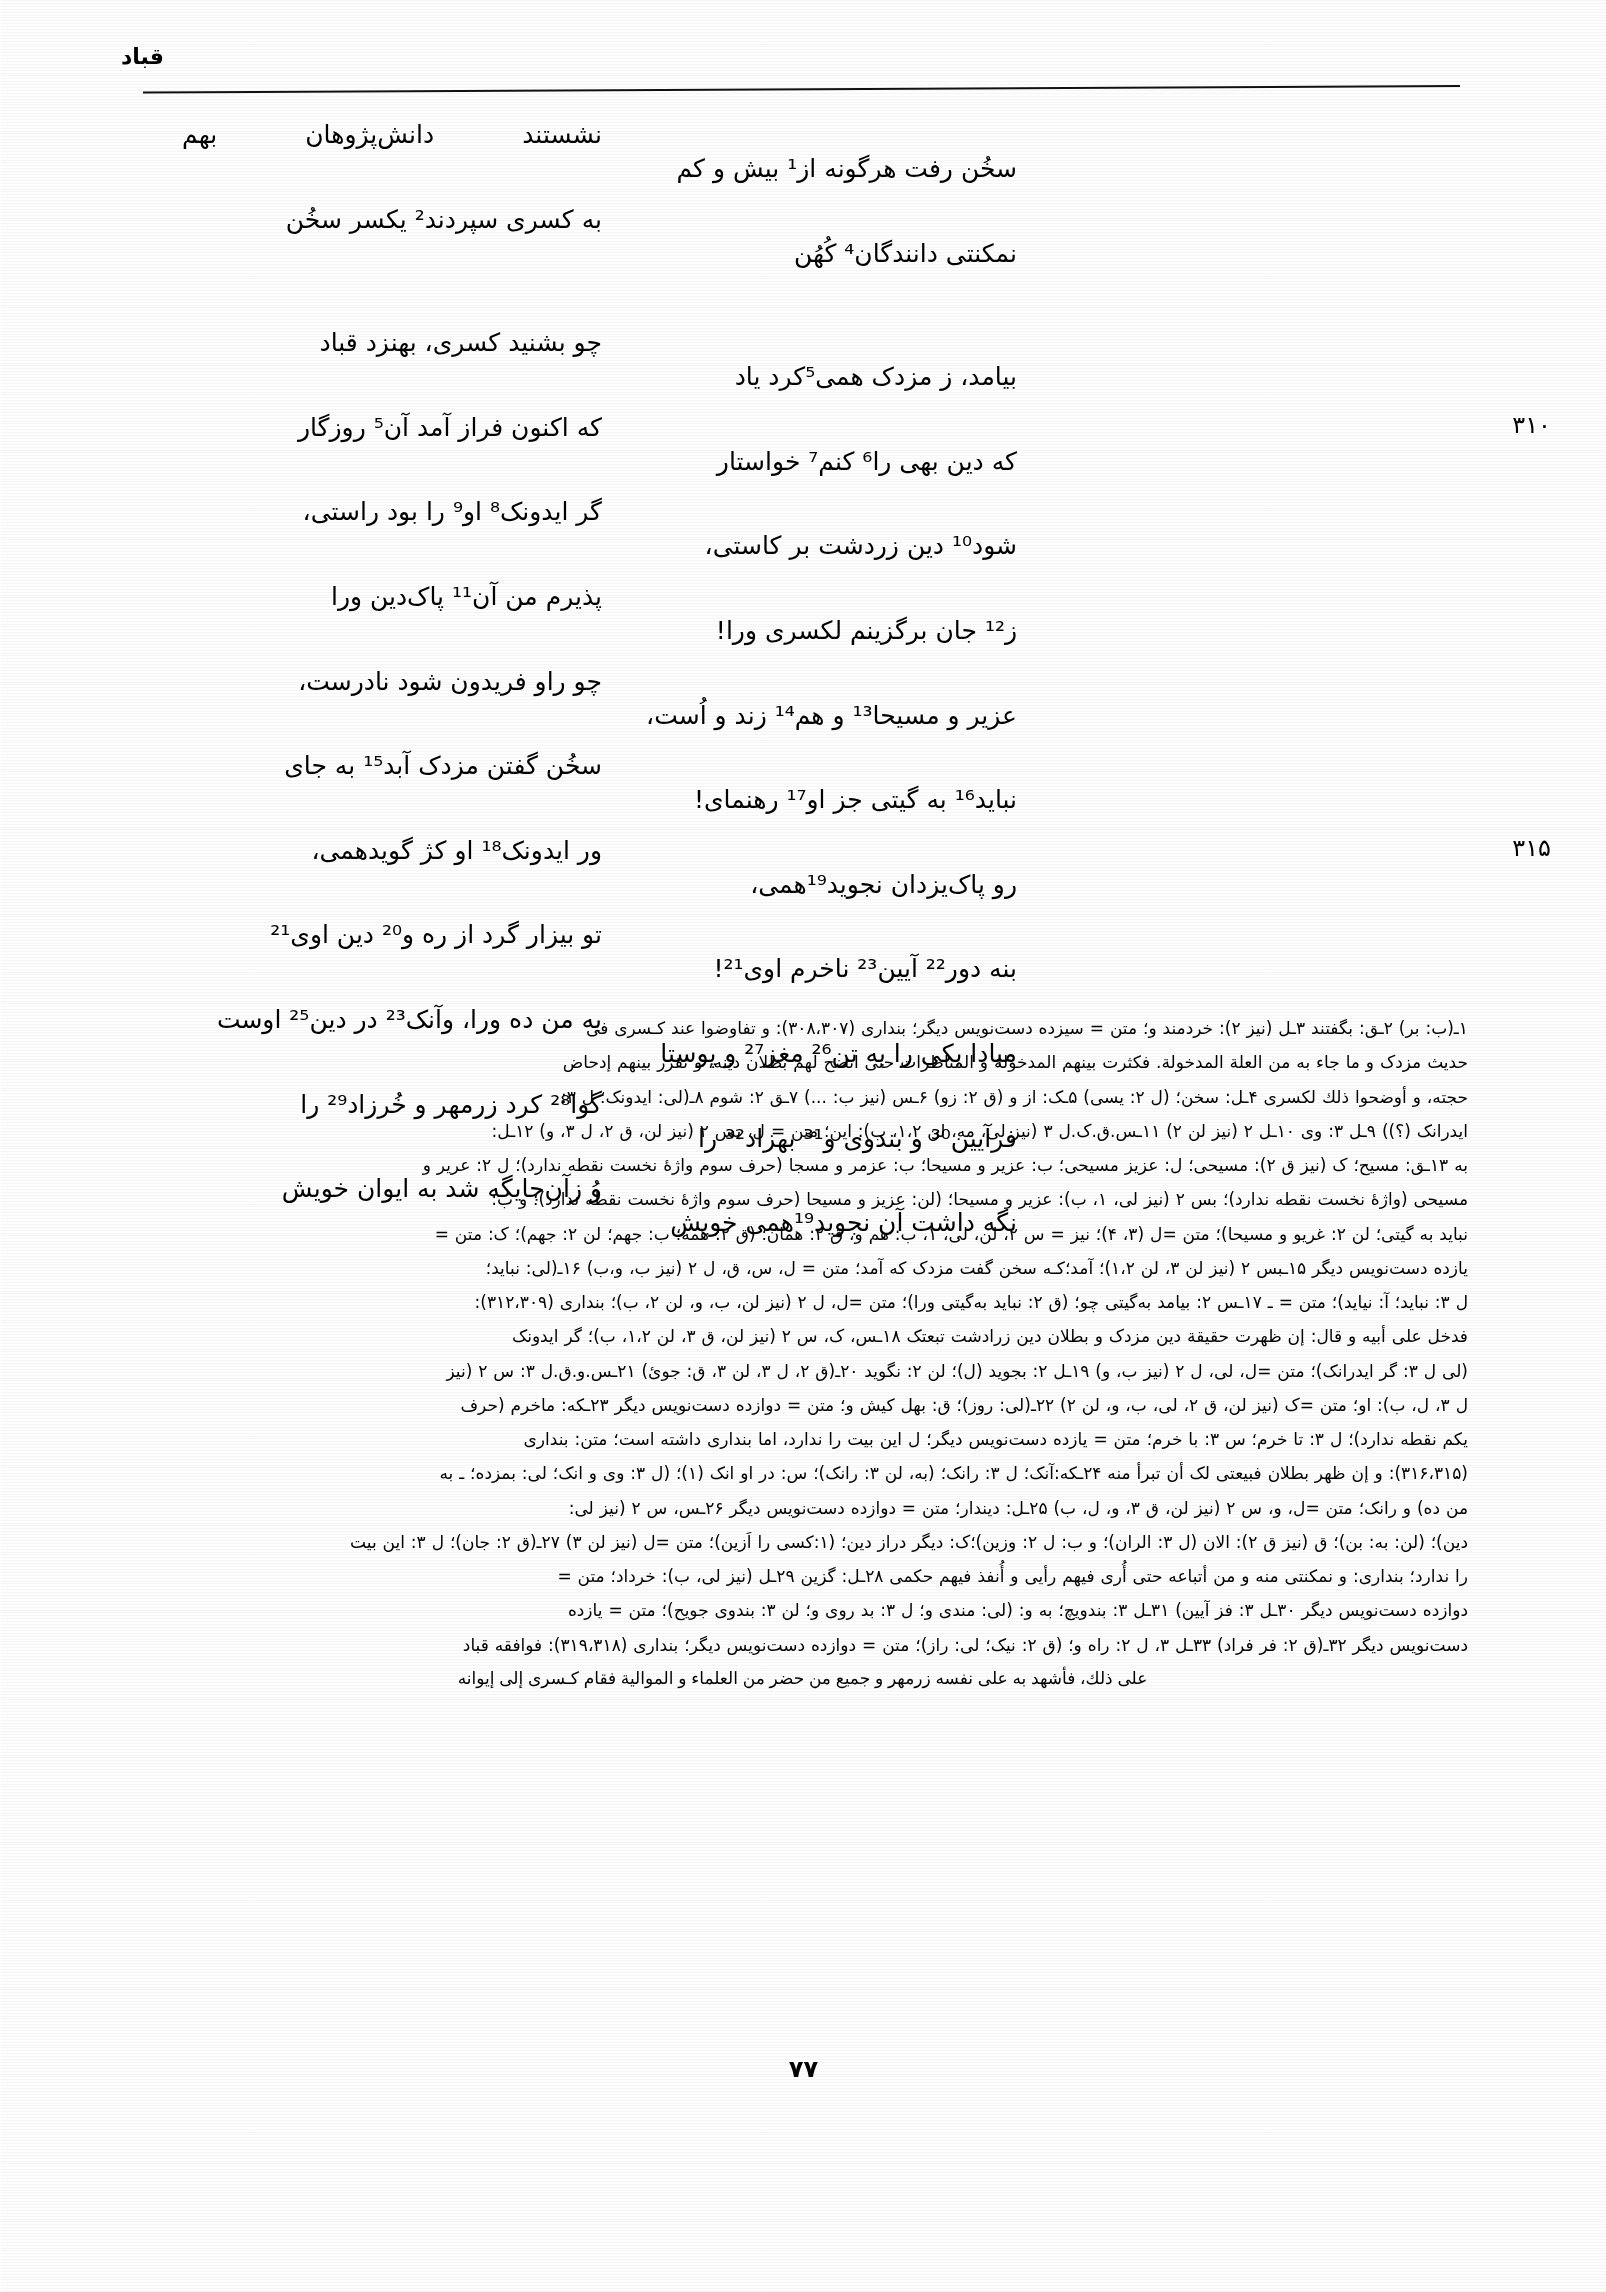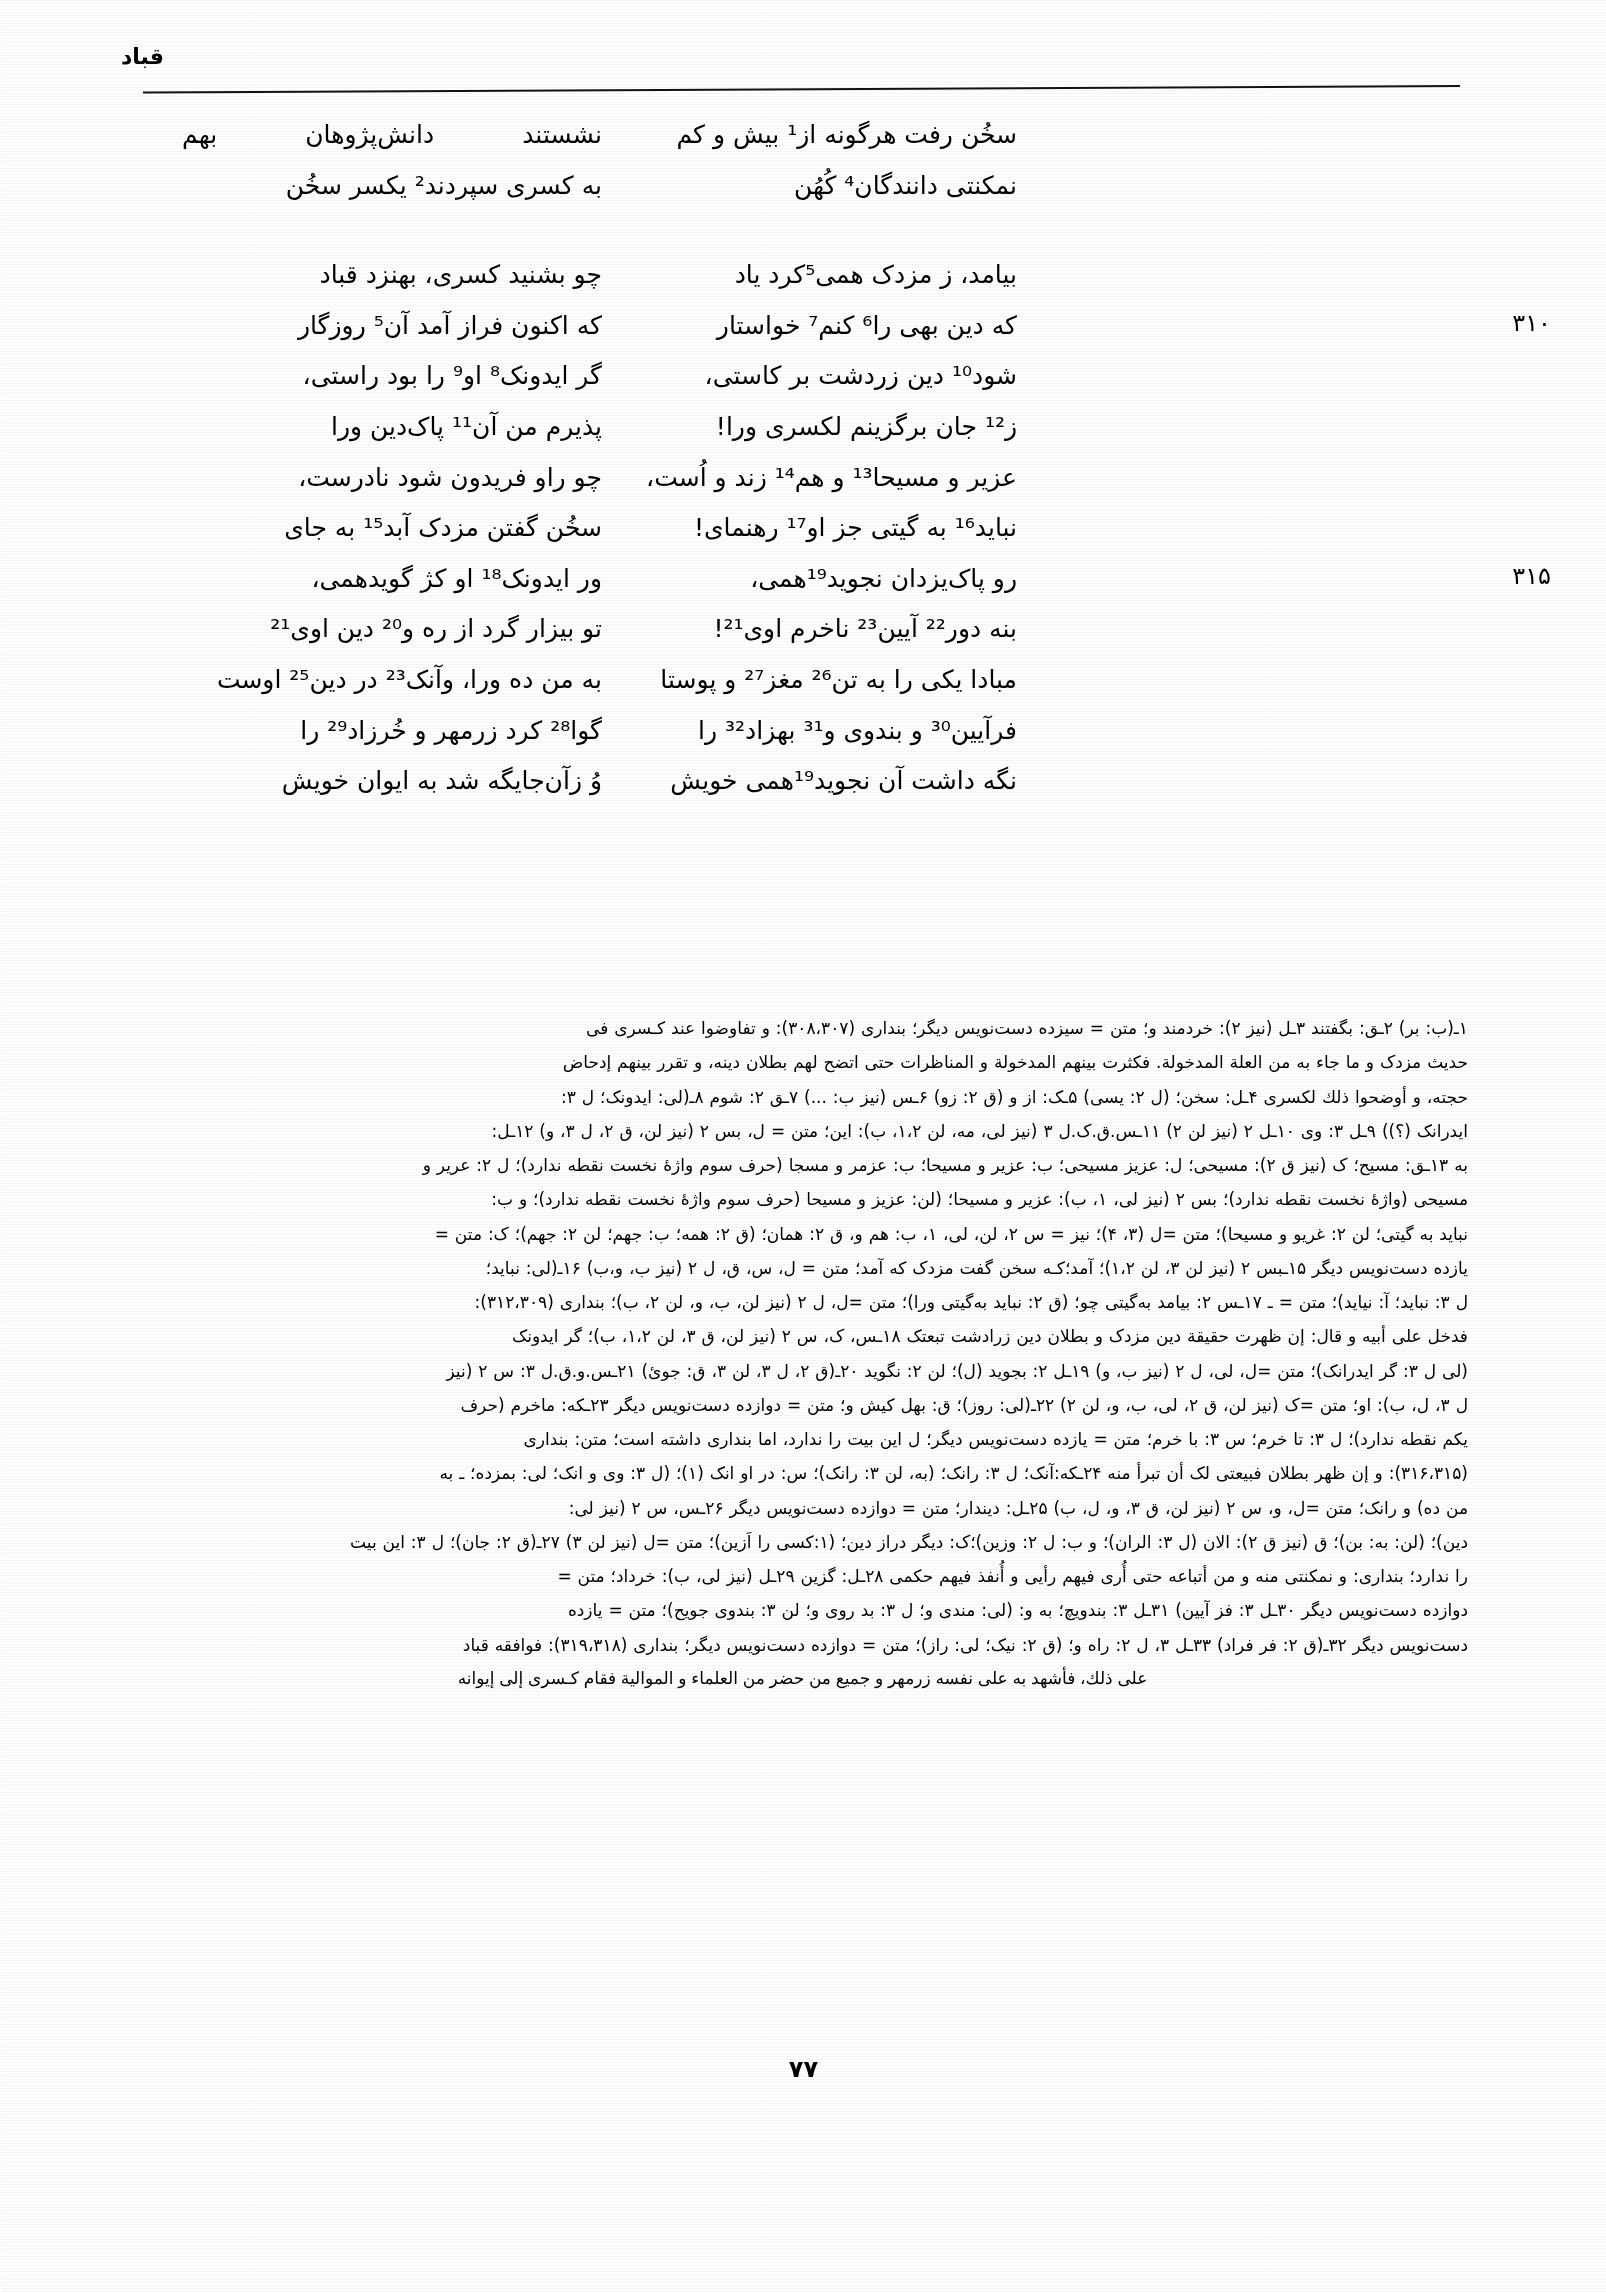--- a/index.html
+++ b/index.html
@@ -51,21 +51,21 @@
     font-size:25px;line-height:1.52;
     white-space:nowrap;
     font-weight:500;
   }
   .hemi-right{
     width:420px;margin-left:37px;
     display:flex;justify-content:space-between;
   }
   .hemi-left{
     width:415px;
-    display:flex;justify-content:space-between;
+    display:flex;justify-content:space-between;margin-top:34px;
   }
   .hemi-right > span, .hemi-left > span{display:inline-block;}
   .linenum{
     position:absolute;right:-89px;top:1.9px;
     font-size:24px;direction:rtl;white-space:nowrap;
     font-weight:500;
   }
 
   
   .apparatus{

